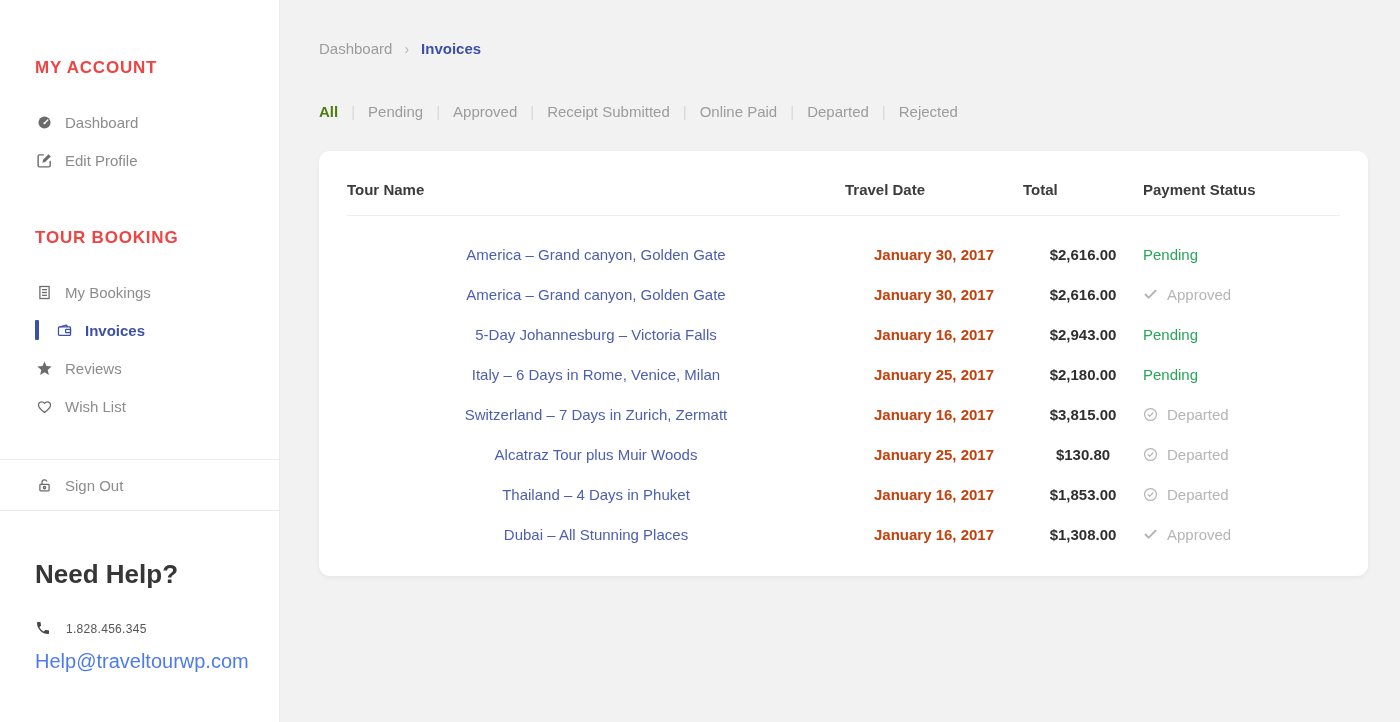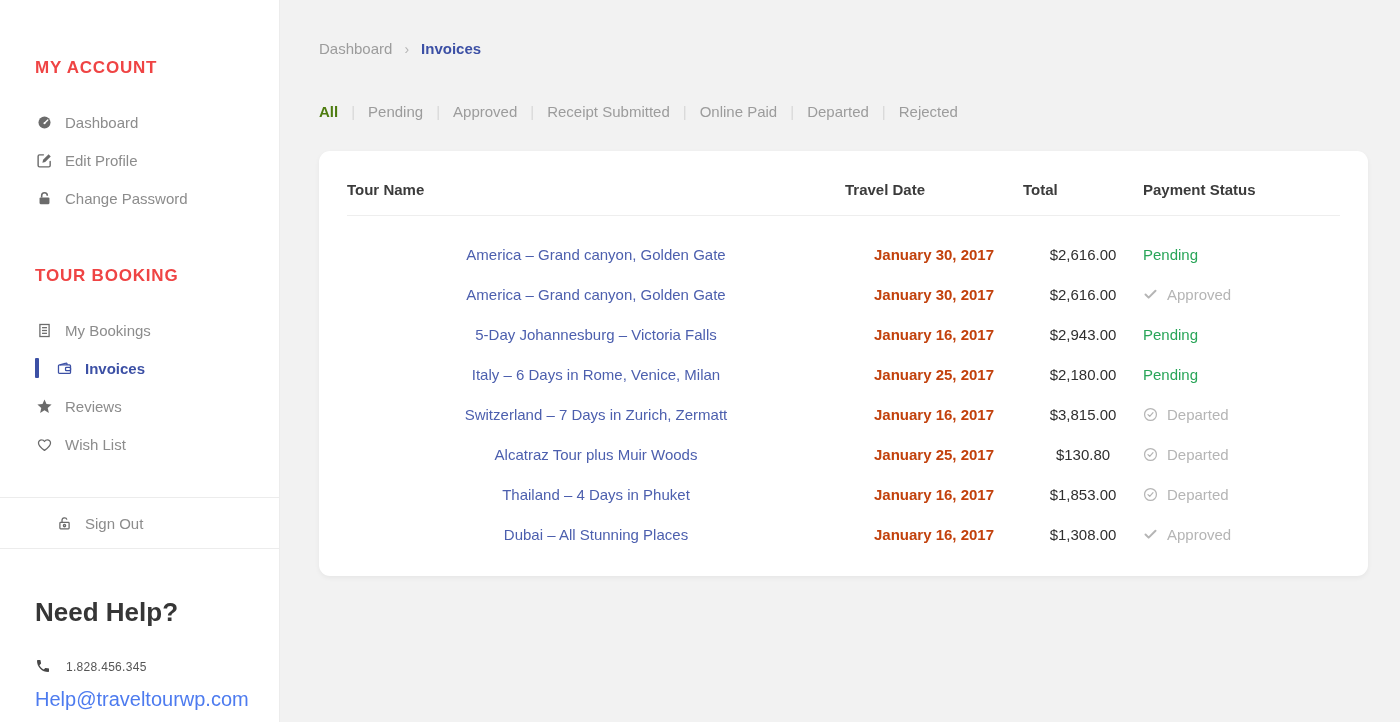--- a/index.html
+++ b/index.html
@@ -14,21 +14,21 @@
   .side-nav { margin-top:25px; }
   .side-item { display:flex; align-items:center; height:38px; padding-left:35px; cursor:pointer; }
   .side-item .icn { width:18px; height:18px; margin-right:12px; color:#6b6b6b; display:inline-flex; align-items:center; justify-content:center; }
   .side-item .icn svg { width:17px; height:17px; }
   .side-item .lbl { font-size:15px; color:#8c8c8c; }
   .side-item.active .lbl, .side-item.active .icn { color:#3c50a5; }
   .side-item.active .lbl { font-weight:600; }
   .active-bar { width:4px; height:20px; background:#3c50a5; margin-right:16px; border-radius:1px; }
 
   .signout-wrap { margin-top:34px; border-top:1px solid #ececec; border-bottom:1px solid #ececec; }
-  .signout-wrap .side-item { height:50px;margin-left:20px; }
+  .signout-wrap .side-item { height:50px; }
 
   .help-title { margin:48px 0 0 35px; font-size:26px; font-weight:800; color:#363636; }
   .phone-row { display:flex; align-items:center; margin:30px 0 0 35px; }
   .phone-row .icn { width:17px; height:17px; margin-right:14px; color:#474747; }
   .phone-row .icn svg { width:16px; height:16px; }
   .phone-num { font-size:12px; color:#555; letter-spacing:.3px; }
   .email-link { display:inline-block; margin:13px 0 0 35px; font-size:20px; color:#4d7bef; text-decoration:none; }
 
   
   .main { flex:1; padding-left:39px; }
@@ -40,21 +40,21 @@
   .filter { cursor:pointer; }
   .filter.active { color:#4d7c0f; font-weight:600; }
   .filter-sep { margin:0 13px; color:#d8d8d8; }
 
   .card { margin-top:31px; width:1049px; background:#ffffff; box-shadow:0 2px 5px rgba(0,0,0,0.05); border-radius:11px; }
   .thead { display:grid; grid-template-columns:498px 178px 120px 1fr; margin:0 28px; padding:30px 0 17px 0; border-bottom:1px solid #eeeeee; font-size:15px; font-weight:700; color:#3b3b3b; }
   .tbody { padding:18px 28px 22px 28px; }
   .trow { display:grid; grid-template-columns:498px 178px 120px 1fr; height:40px; align-items:center; font-size:15px;text-align:center; }
   .tour { color:#4c5fae; text-decoration:none; cursor:pointer; }
   .cell-date { color:#c2410c;font-weight:bold; }
-  .cell-total { color:#2f2f2f; font-weight:400; }
+  .cell-total { color:#2f2f2f; font-weight:700; }
   .cell-status { color:#b5b5b5; display:flex; align-items:center; }
   .cell-status svg { display:none; width:15px; height:15px; margin-right:9px; flex-shrink:0; }
   .cell-status[data-status="pending"] { color:#28a558; }
   .cell-status[data-status="approved"] .ic-check { display:inline-block; }
   .cell-status[data-status="departed"] .ic-circle-check { display:inline-block; }
 </style>
 </head>
 <body>
 
 <div class="app">
@@ -75,29 +75,20 @@
       </div>
       <div class="side-item">
         <span class="icn">
           <svg viewBox="0 0 24 24" fill="none" stroke="currentColor" stroke-width="2" stroke-linecap="round" stroke-linejoin="round">
               <path d="M20 13.5V19a2 2 0 0 1-2 2H5a2 2 0 0 1-2-2V6a2 2 0 0 1 2-2h5.5"></path>
               <path d="M17.8 3.2l3 3L13 14l-4 1 1-4z" fill="currentColor" stroke="none"></path>
             </svg>
         </span>
         <span class="lbl">Edit Profile</span>
       </div>
-      <div class="side-item">
-        <span class="icn">
-          <svg viewBox="0 0 24 24">
-              <rect x="5" y="10.5" width="14" height="9.5" rx="1.5" fill="currentColor"></rect>
-              <path d="M8 10.5V8a4 4 0 0 1 8 0" fill="none" stroke="currentColor" stroke-width="2.2"></path>
-            </svg>
-        </span>
-        <span class="lbl">Change Password</span>
-      </div>
     </nav>
 
     <h2 class="section-title second">TOUR BOOKING</h2>
     <nav class="side-nav">
       <div class="side-item">
         <span class="icn">
           <svg viewBox="0 0 24 24" fill="none" stroke="currentColor" stroke-width="1.8">
               <rect x="5.5" y="3.5" width="13" height="17"></rect>
               <line x1="8.5" y1="8" x2="15.5" y2="8"></line>
               <line x1="8.5" y1="12" x2="15.5" y2="12"></line>

